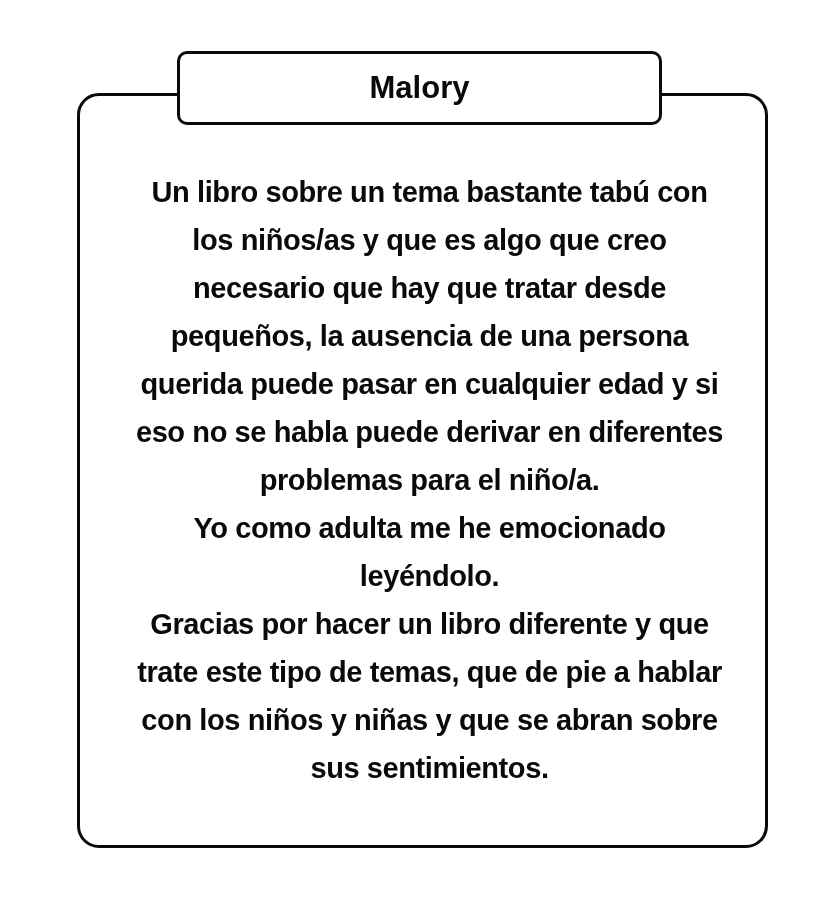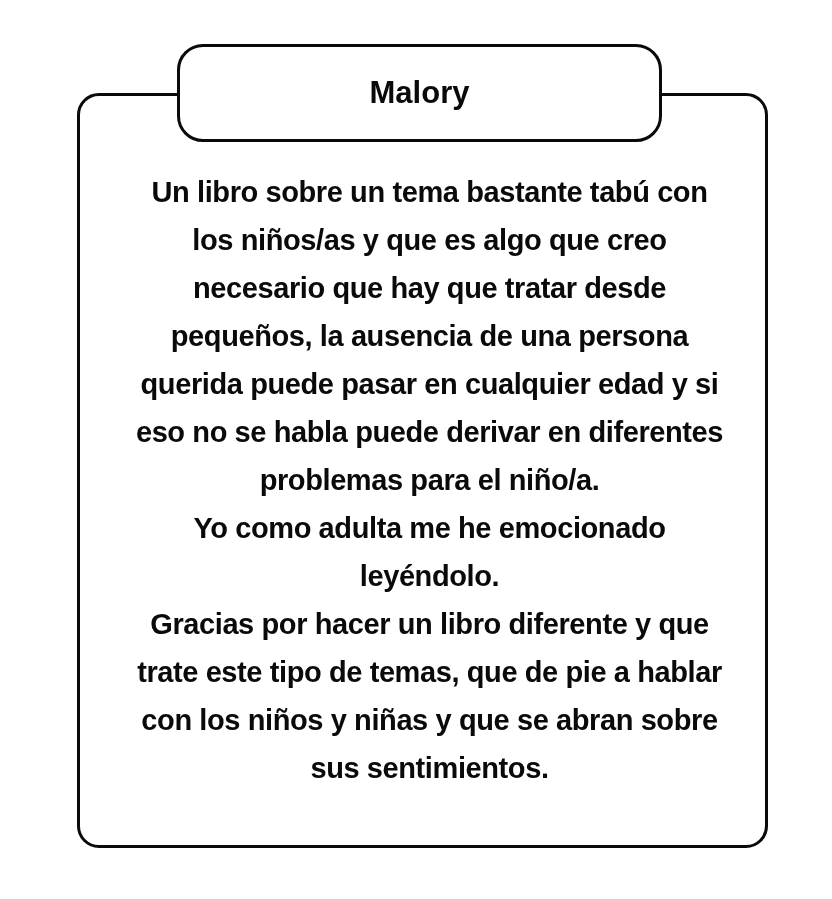--- a/index.html
+++ b/index.html
@@ -23,26 +23,26 @@
     height: 755px;
     background: #ffffff;
     border: 3px solid #0a0a0a;
     border-radius: 22px;
     box-sizing: border-box;
     z-index: 1;
   }
   .title-tab {
     position: absolute;
     left: 177px;
-    top: 44px;
+    top: 51px;
     width: 485px;
-    height: 98px;
+    height: 74px;
     background: #ffffff;
     border: 3px solid #0a0a0a;
-    border-radius: 26px;
+    border-radius: 10px;
     box-sizing: border-box;
     display: flex;
     align-items: center;
     justify-content: center;
     z-index: 2;
   }
   .title-text {
     font-size: 31px;
     font-weight: 700;
     letter-spacing: 0px;

